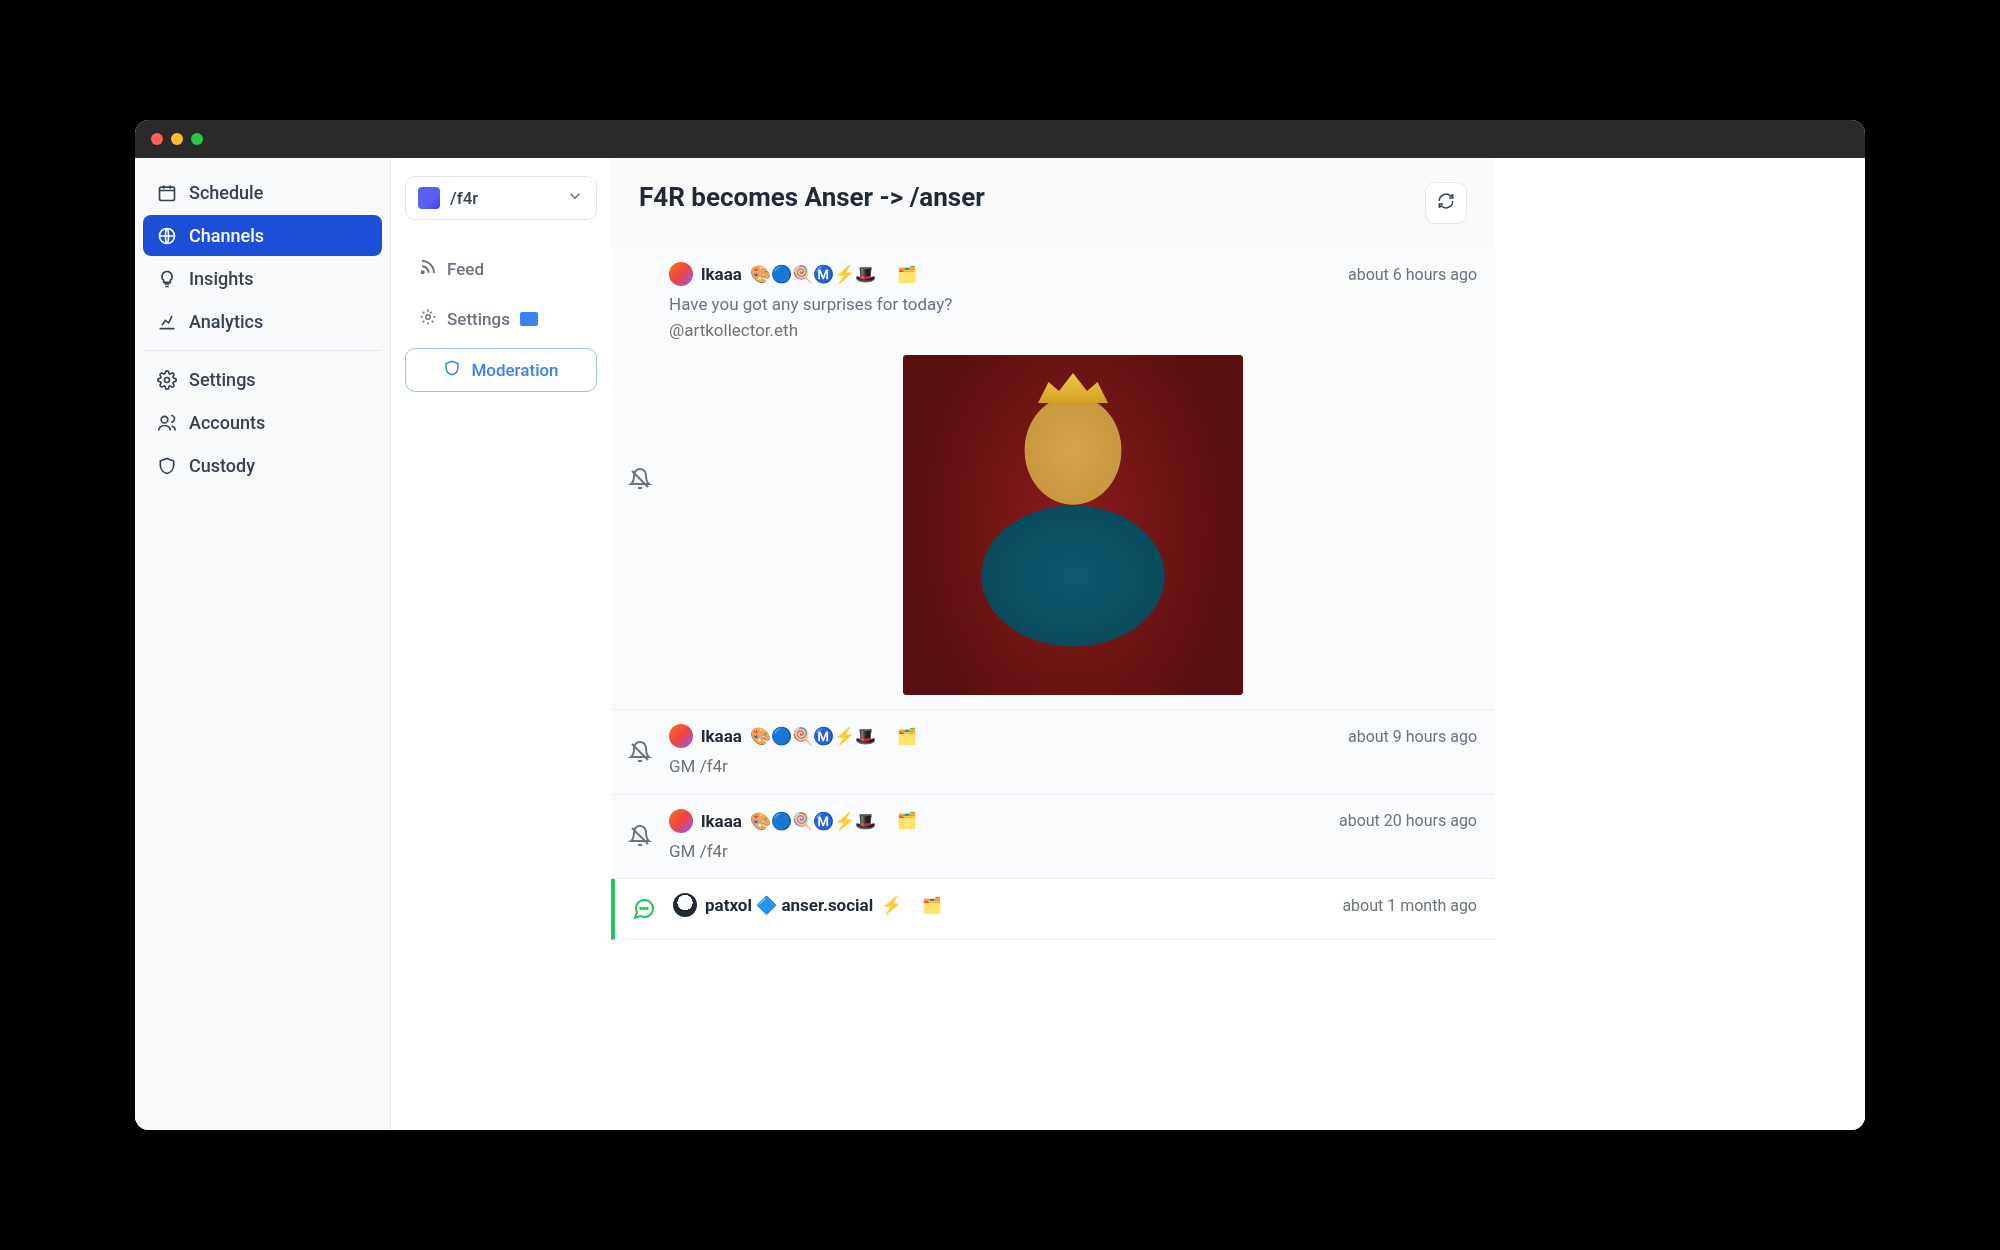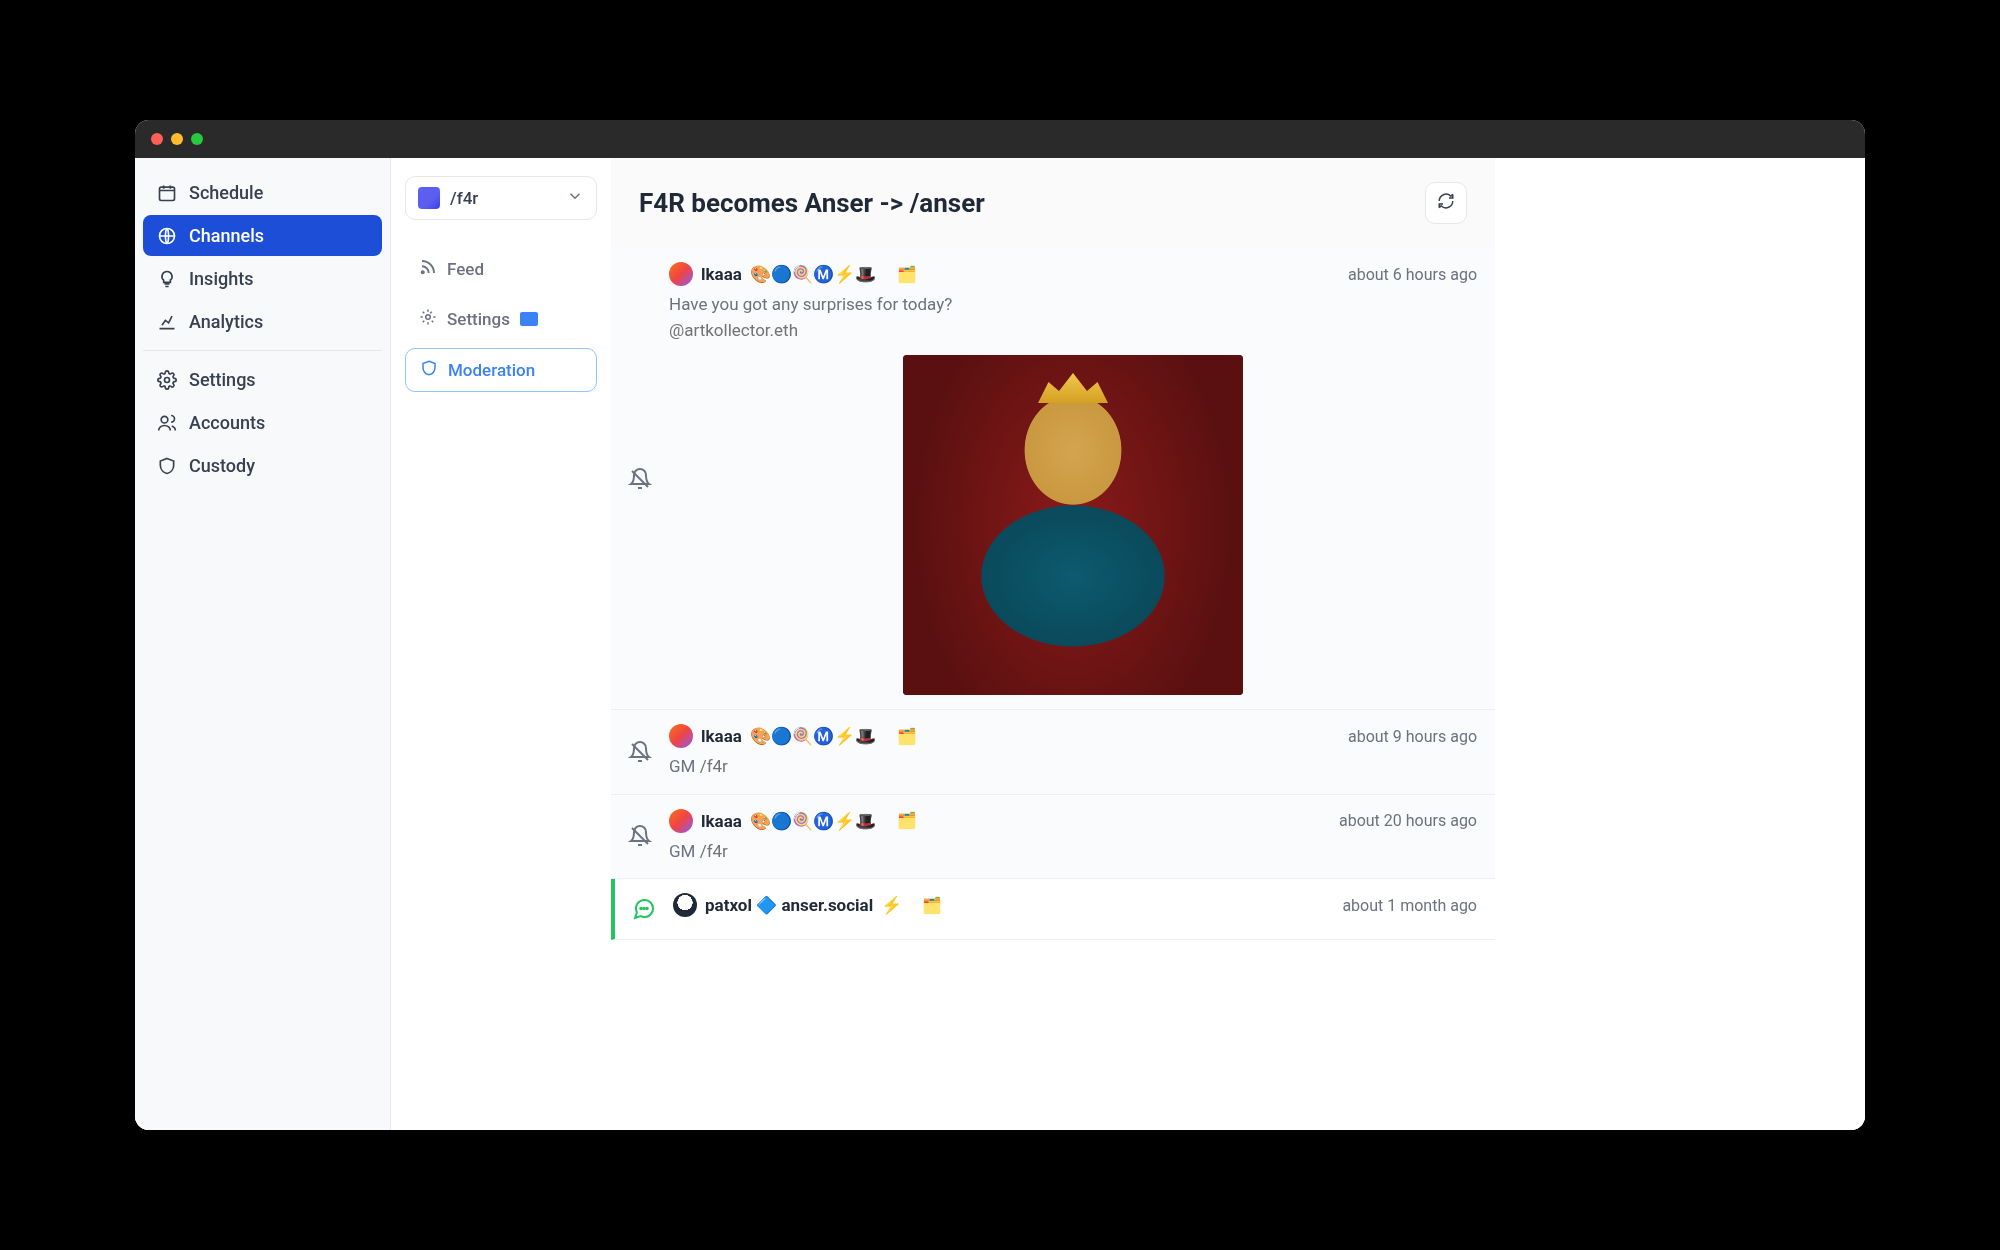--- a/index.html
+++ b/index.html
@@ -128,20 +128,21 @@
       color: #6b7280;
       font-size: 17px;
       font-weight: 500;
       cursor: pointer;
       margin-bottom: 8px;
     }
     .subnav-item.active {
       color: #3b82f6;
       border: 1px solid #93c5fd;
       background: #fff;
+      justify-content: center;
     }
     .mini-badge {
       width: 18px;
       height: 14px;
       background: #3b82f6;
       border-radius: 2px;
       display: inline-block;
     }
 
     
@@ -151,21 +152,21 @@
       flex-direction: column;
       background: #fff;
       overflow: hidden;
     }
     .right-pad {
       width: 370px;
       background: #fff;
     }
     .main-header {
       display: flex;
-      align-items: center;
+      align-items: flex-start;
       justify-content: space-between;
       padding: 24px 28px 24px 28px;
       background: #fafafa;
     }
     .main-title {
       font-size: 26px;
       font-weight: 700;
       color: #1f2937;
     }
     .refresh-btn {

